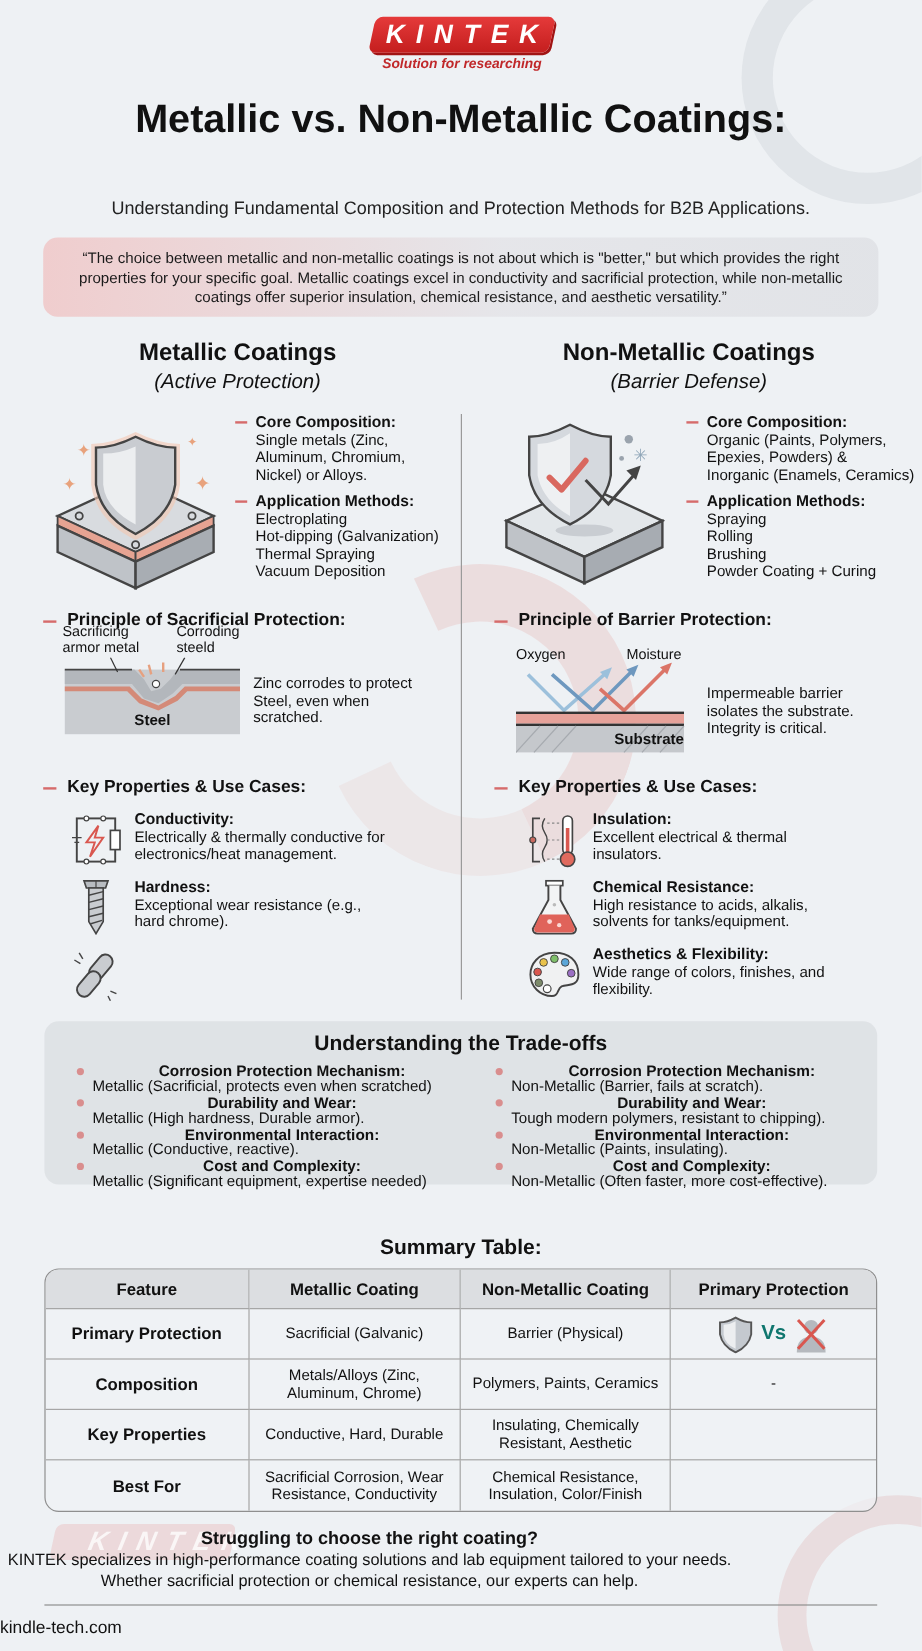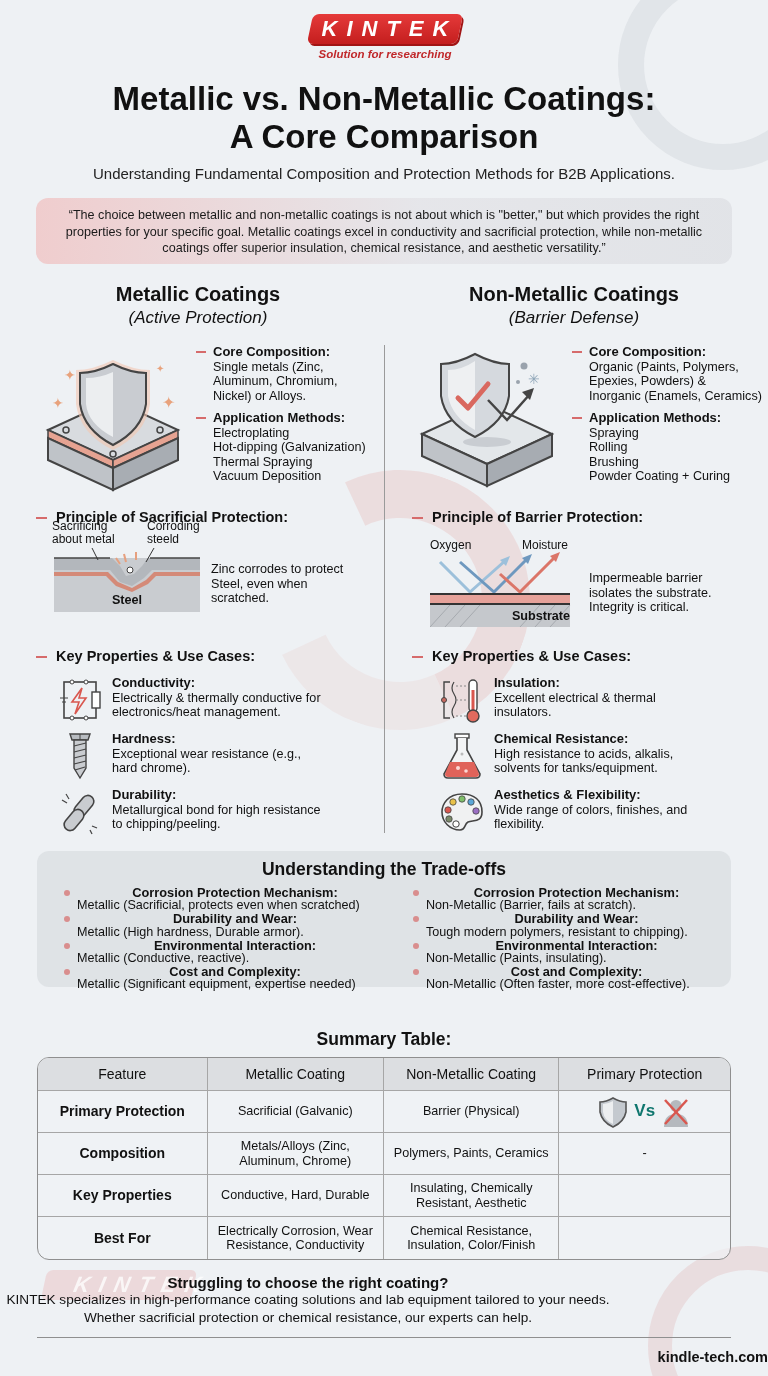--- a/index.html
+++ b/index.html
@@ -72,52 +72,51 @@
   .tlist .it b { display: block; font-size: 12.8px; text-align: center; }
   .tlist .bul { position: absolute; left: 1px; top: 4px; width: 6px; height: 6px; border-radius: 50%; background: #d98e8e; }
   .sum-title { position: absolute; top: 1029px; left: 0; width: 768px; text-align: center; font-size: 17.5px; font-weight: bold; }
   table.sum {
     position: absolute; left: 37px; top: 1057px; width: 694px; border-collapse: separate; border-spacing: 0;
     border: 1px solid #8f8f8f; border-radius: 12px; overflow: hidden; font-size: 12.6px; background: rgba(240,242,245,0.7);
   }
   table.sum th, table.sum td { border-right: 1px solid #a6a6a6; border-bottom: 1px solid #a6a6a6; text-align: center; vertical-align: middle; line-height: 14.5px; }
   table.sum th:last-child, table.sum td:last-child { border-right: none; }
   table.sum tr:last-child td { border-bottom: none; }
-  table.sum th { background: #dcdee1; height: 33px; font-size: 14px; font-weight: normal; }
+  table.sum th { background: #dcdee1; height: 33px; font-size: 14px; font-weight: bold; }
   table.sum td { height: 42px; }
   table.sum td.feat { font-weight: bold; font-size: 14px; }
   .col1 { width: 170px; } .col2 { width: 177px; margin-top: 32px; } .col3 { width: 176px; } .col4 { width: 171px; }
   .ghost-logo {
     position: absolute; left: 44px; top: 1270px; width: 150px; height: 30px; border-radius: 6px;
     background: rgba(230,130,130,0.22); transform: skewX(-12deg);
     color: rgba(255,255,255,0.75); font-style: italic; font-weight: bold; font-size: 22px; letter-spacing: 9px; line-height: 30px; padding-left: 30px;
   }
   .cta { position: absolute; top: 1274px; left: 0; width: 616px; text-align: center; }
   .cta .q { font-size: 15px; font-weight: bold; display: block; }
   .cta .p { font-size: 13.6px; line-height: 16.5px; display: block; margin-top: 1px; }
   .footer-line { position: absolute; left: 37px; top: 1337px; width: 694px; height: 1px; background: #8f8f8f; }
-  .footer-url { position: absolute; top: 1349px; left: 0; width: 768px; text-align: right; font-weight: bold; font-size: 14.5px; }
+  .footer-url { position: absolute; top: 1349px; left: 0; width: 768px; text-align: left; font-weight: normal; font-size: 14.5px; }
 </style>
 </head>
 <body>
 
 <div class="bg-corner"></div>
 <div class="bg-swirl"></div>
 <div class="bg-corner-b"></div>
 
 <div class="logo">
   <span class="logo-badge">
     <span class="logo-text">KINTEK</span>
   </span>
   <span class="logo-tag">Solution for researching</span>
 </div>
 
 <div class="title">
   <div>Metallic vs. Non-Metallic Coatings:</div>
-  <div>A Core Comparison</div>
 </div>
 <div class="subtitle">Understanding Fundamental Composition and Protection Methods for B2B Applications.</div>
 
 <div class="quote">“The choice between metallic and non-metallic coatings is not about which is "better," but which provides the right properties for your specific goal. Metallic coatings excel in conductivity and sacrificial protection, while non-metallic coatings offer superior insulation, chemical resistance, and aesthetic versatility.”</div>
 
 <div class="col-title" style="left:48px;">
   <span class="h">Metallic Coatings</span>
   <span class="s">(Active Protection)</span>
 </div>
 <div class="col-title" style="left:424px;">
@@ -201,21 +200,21 @@
   <span>Principle of Sacrificial Protection:</span>
 </div>
 <div class="sec-head" style="left:412px;top:509px;">
   <span class="dash"></span>
   <span>Principle of Barrier Protection:</span>
 </div>
 
 <div class="diag" style="left:52px;top:520px;width:150px;height:92px;font-size:12px;line-height:13px;">
   <div style="position:absolute;left:0;top:0;">
     <div>Sacrificing</div>
-    <div>about metal</div>
+    <div>armor metal</div>
   </div>
   <div style="position:absolute;left:95px;top:0;">
     <div>Corroding</div>
     <div>steeld</div>
   </div>
   <svg style="position:absolute;left:0;top:28px;" width="150" height="64" viewBox="0 0 150 64">
     <rect x="2" y="10" width="146" height="54" fill="#c9ccd0"></rect>
     <path d="M2,10 L60,10 L68,18 L74,28 L82,26 L90,18 L96,10 L148,10 L148,22 L100,22 L92,30 L80,38 L68,34 L58,22 L2,22 Z" fill="#b3b7bc"></path>
     <path d="M2,24 L56,24 L66,34 L80,40 L94,32 L102,24 L148,24 L148,28 L104,28 L96,36 L80,44 L64,38 L54,28 L2,28 Z" fill="#d48a78"></path>
     <line x1="2" y1="10" x2="58" y2="10" stroke="#444" stroke-width="1.5"></line>
@@ -316,25 +315,20 @@
   <svg class="ic" viewBox="0 0 44 48">
     <rect x="20" y="6" width="12" height="24" rx="6" transform="rotate(40 26 18)" fill="#c9ccd0" stroke="#444" stroke-width="1.6"></rect>
     <rect x="10" y="20" width="12" height="24" rx="6" transform="rotate(40 16 32)" fill="#c9ccd0" stroke="#444" stroke-width="1.6"></rect>
     <g stroke="#444" stroke-width="1.2">
         <line x1="4" y1="12" x2="9" y2="15"></line>
         <line x1="8" y1="6" x2="11" y2="11"></line>
         <line x1="34" y1="38" x2="39" y2="40"></line>
         <line x1="32" y1="42" x2="34" y2="46"></line>
       </g>
   </svg>
-  <div class="txt">
-    <b>Durability:</b>
-    <span style="display:block">Metallurgical bond for high resistance</span>
-    <span style="display:block">to chipping/peeling.</span>
-  </div>
 </div>
 
 <div class="prop" style="left:440px;top:676px;">
   <svg class="ic" viewBox="0 0 44 48">
     <polyline points="10,6 4,6 4,42 10,42" fill="none" stroke="#444" stroke-width="1.4"></polyline>
     <circle cx="4" cy="24" r="2.5" fill="#c96a60" stroke="#444"></circle>
     <path d="M14,6 Q10,12 14,18 Q18,24 14,30 Q10,36 14,42" fill="none" stroke="#444" stroke-width="1.2"></path>
     <g stroke="#888" stroke-dasharray="2,2">
         <line x1="16" y1="10" x2="26" y2="10"></line>
         <line x1="16" y1="24" x2="26" y2="24"></line>
@@ -444,21 +438,21 @@
       <td>Conductive, Hard, Durable</td>
       <td>
           <div>Insulating, Chemically</div>
           <div>Resistant, Aesthetic</div>
         </td>
       <td></td>
     </tr>
     <tr>
       <td class="feat">Best For</td>
       <td>
-          <div>Electrically Corrosion, Wear</div>
+          <div>Sacrificial Corrosion, Wear</div>
           <div>Resistance, Conductivity</div>
         </td>
       <td>
           <div>Chemical Resistance,</div>
           <div>Insulation, Color/Finish</div>
         </td>
       <td></td>
     </tr>
   </tbody>
 </table>

